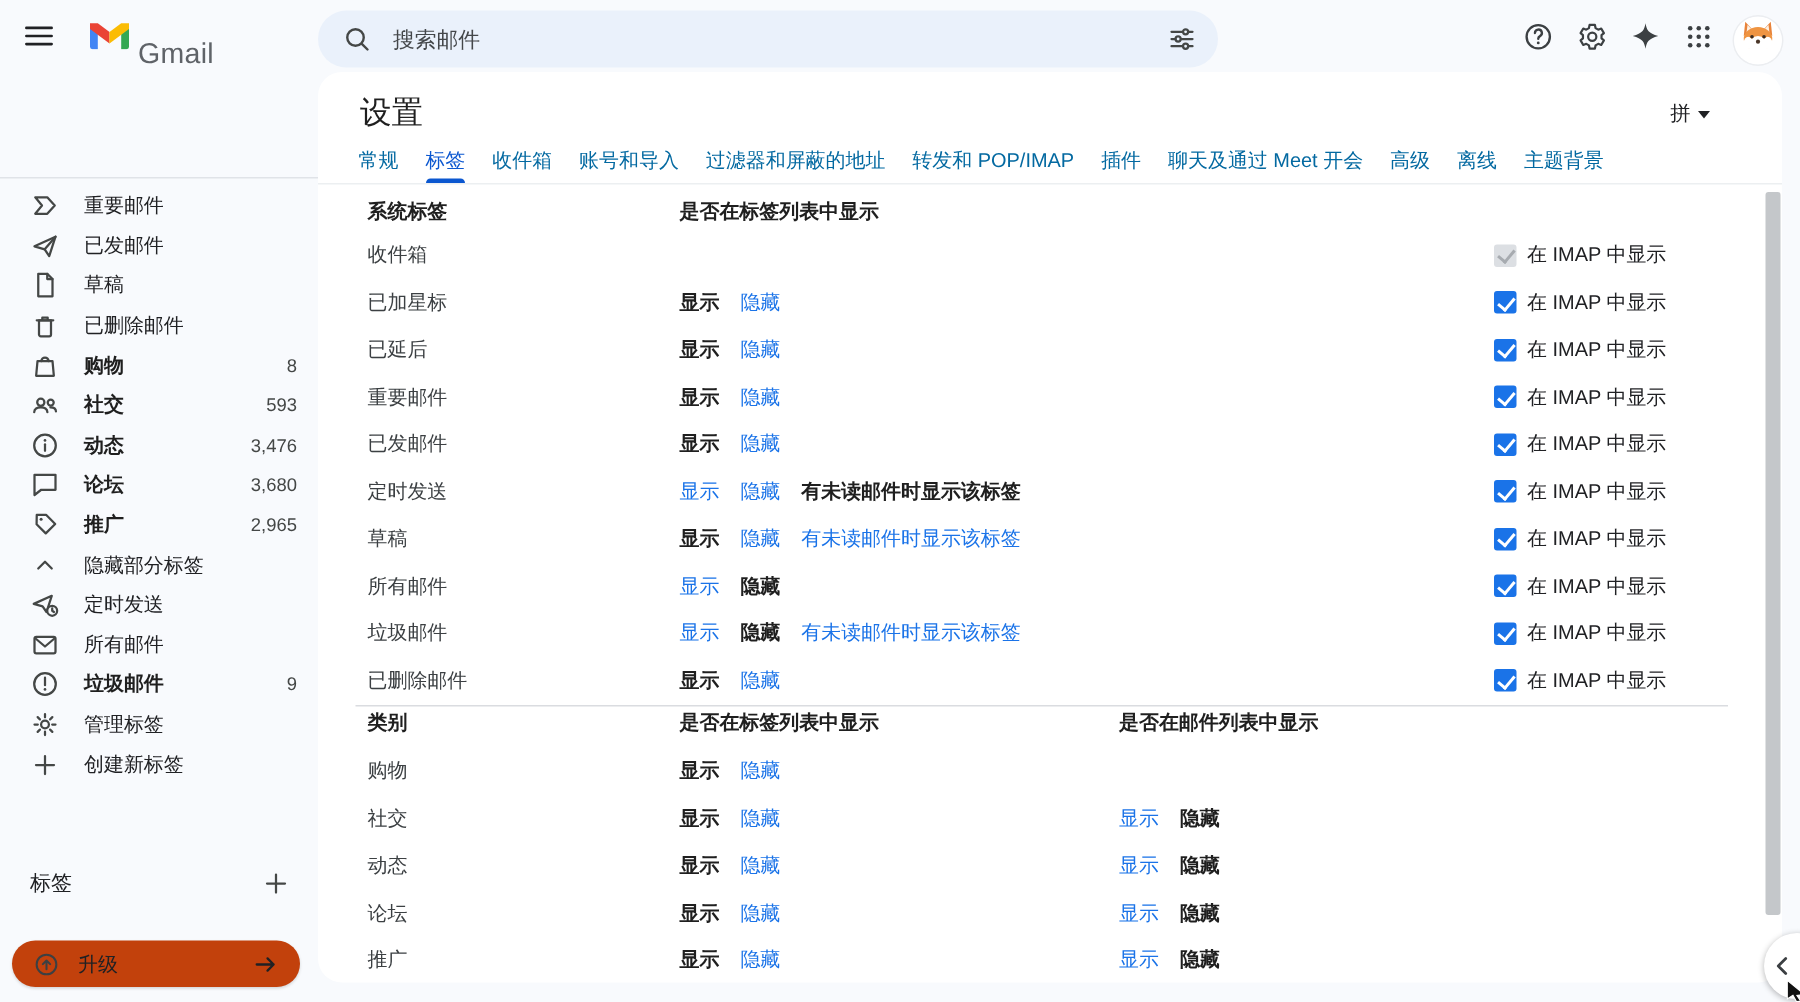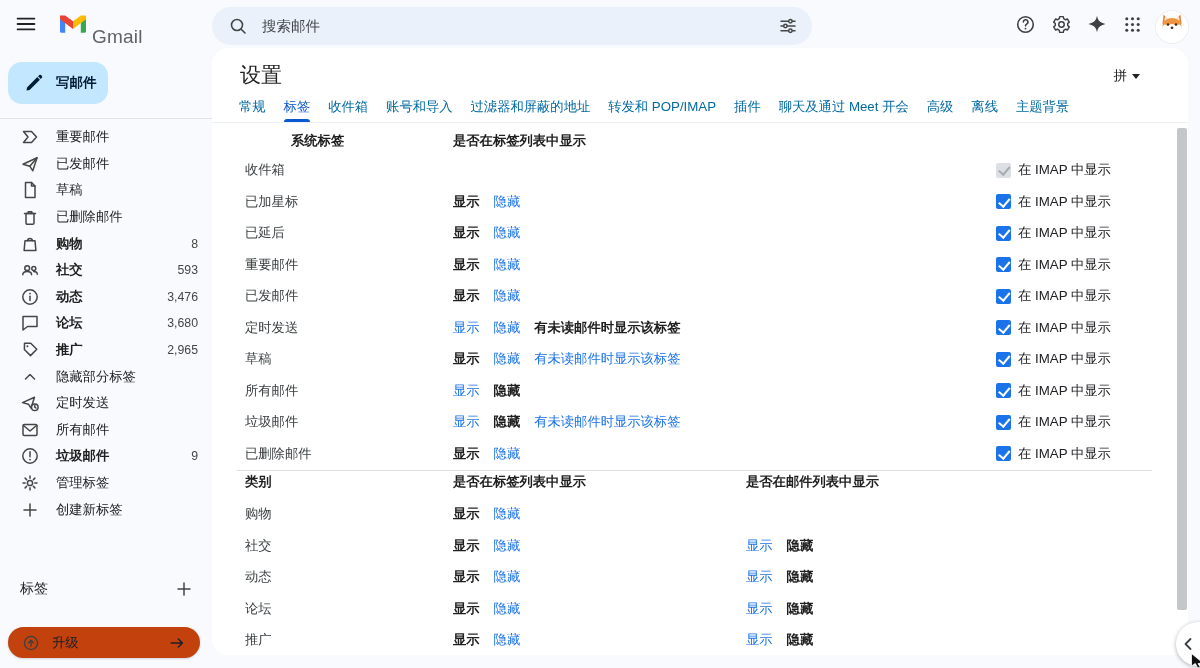--- a/index.html
+++ b/index.html
@@ -151,26 +151,20 @@
       <ellipse cx="9.5" cy="17.5" rx="3" ry="4" fill="#fff"></ellipse>
       <ellipse cx="22.5" cy="17.5" rx="3" ry="4" fill="#fff"></ellipse>
       <circle cx="12" cy="13.5" r="1.2" fill="#3b2c20"></circle>
       <circle cx="20" cy="13.5" r="1.2" fill="#3b2c20"></circle>
       <circle cx="16" cy="16.8" r="1.4" fill="#4a3628"></circle>
     </svg>
   </div>
 </div>
 
 <div class="sidebar">
-  <div class="compose">
-    <svg width="20" height="20" viewBox="0 0 20 20">
-        <path fill="#001d35" d="M3 14.4 2.5 17.5l3.1-.5L15.9 6.7l-2.6-2.6zM14.1 3.3l1.2-1.2a1.3 1.3 0 0 1 1.8 0l.8.8a1.3 1.3 0 0 1 0 1.8l-1.2 1.2z"></path>
-      </svg>
-    <span class="clabel">写邮件</span>
-  </div>
   <div class="side-divider"></div>
   <div class="nav">
       <div class="nav-item">
         <span class="nav-icon">
           <svg width="20" height="20" viewBox="0 0 20 20" fill="none" stroke="#444746" stroke-width="1.5" stroke-linecap="round" stroke-linejoin="round">
             <path d="M3.5 4.5h8l5 5.5-5 5.5h-8l4.5-5.5z"></path>
           </svg>
         </span>
         <span class="nav-label">重要邮件</span>
       </div>
@@ -347,21 +341,21 @@
       <div class="tab">过滤器和屏蔽的地址</div>
       <div class="tab">转发和 POP/IMAP</div>
       <div class="tab">插件</div>
       <div class="tab">聊天及通过 Meet 开会</div>
       <div class="tab">高级</div>
       <div class="tab">离线</div>
       <div class="tab">主题背景</div>
     </div>
   <div class="tabs-divider"></div>
 
-  <div class="thead" style="left:33px;top:84px;margin-left:46px;">系统标签</div>
+  <div class="thead" style="left:33px;top:84px;">系统标签</div>
   <div class="thead" style="left:241px;top:84px;">是否在标签列表中显示</div>
   <div>
       <div class="trow" style="top: 106.25px;">
         <div class="cell c-label">收件箱</div>
         <div class="cell c-imap">
           <span class="checkbox disabled"></span>
           <span class="imap-label">在 IMAP 中显示</span>
         </div>
       </div>
       <div class="trow" style="top: 137.75px;">

